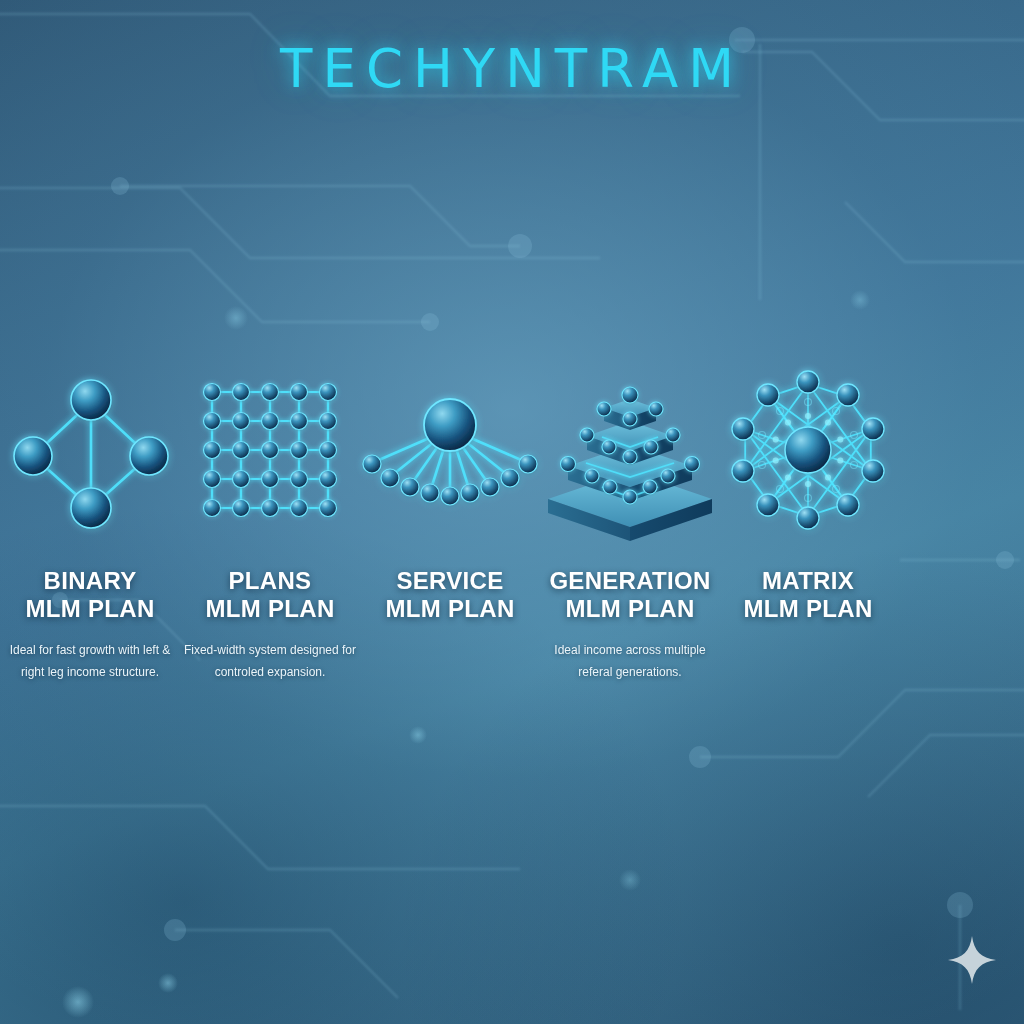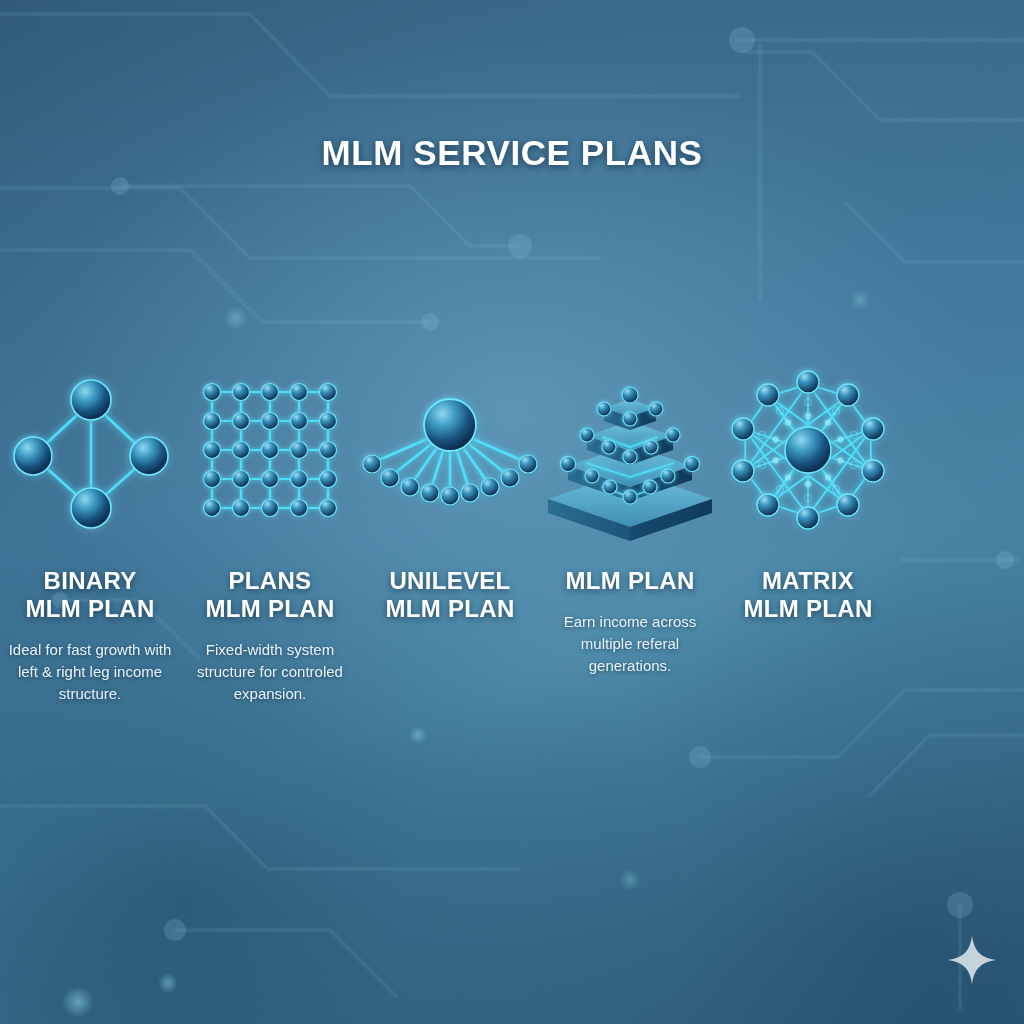--- a/index.html
+++ b/index.html
@@ -47,21 +47,21 @@
     height:190px;width:100%;display:flex;align-items:center;justify-content:center;
   }
   .icon-wrap svg{display:block;overflow:visible;}
   .card-title{
     margin-top:22px;text-align:center;color:#ffffff;font-weight:bold;
     font-size:24px;line-height:28px;letter-spacing:0.3px;
     text-shadow:0 2px 6px rgba(8,32,52,0.6);
   }
   .card-desc{
     margin-top:16px;text-align:center;color:#eaf4f9;font-weight:400;
-    font-size:15px;line-height:22px;width:180px;
+    font-size:12px;line-height:22px;width:180px;
     text-shadow:0 1px 4px rgba(8,32,52,0.55);
   }
   .sparkle{position:absolute;left:946px;top:934px;width:52px;height:52px;}
 </style>
 </head>
 <body>
 
 <div class="canvas">
 
   <div class="bg-layer">
@@ -148,21 +148,21 @@
         <circle cx="78" cy="1002" r="16" fill="url(#glowDot)" opacity="0.5"></circle>
         <circle cx="168" cy="983" r="10" fill="url(#glowDot)" opacity="0.45"></circle>
         <circle cx="418" cy="735" r="9" fill="url(#glowDot)" opacity="0.4"></circle>
         <circle cx="236" cy="318" r="12" fill="url(#glowDot)" opacity="0.35"></circle>
         <circle cx="630" cy="880" r="11" fill="url(#glowDot)" opacity="0.3"></circle>
         <circle cx="860" cy="300" r="10" fill="url(#glowDot)" opacity="0.3"></circle>
       </g>
     </svg>
   </div>
 
-  <div class="subtitle">MLM SERVICE PLANS</div>
+  <div class="brand">TECHYNTRAM</div>
 
   <div class="cards">
 
     <div class="card">
       <div class="icon-wrap">
         <svg width="175" height="165" viewBox="0 0 175 165">
           <g filter="url(#sGlow)" stroke="#4fe4ff" stroke-width="2.6" fill="none" opacity="0.95">
             <path d="M88 34 L30 88 L88 140 L146 88 Z"></path>
             <path d="M88 34 L88 140"></path>
           </g>
@@ -222,21 +222,21 @@
             <circle cx="75" cy="133" r="8.5" fill="url(#sphGs)" stroke="#6fe6ff" stroke-width="1.2"></circle>
             <circle cx="104" cy="133" r="8.5" fill="url(#sphGs)" stroke="#6fe6ff" stroke-width="1.2"></circle>
             <circle cx="133" cy="133" r="8.5" fill="url(#sphGs)" stroke="#6fe6ff" stroke-width="1.2"></circle>
           </g>
         </svg>
       </div>
       <div class="card-title">
         <div>PLANS</div>
         <div>MLM PLAN</div>
       </div>
-      <div class="card-desc">Fixed-width system structure for controled expansion.</div>
+      <div class="card-desc">Fixed-width system designed for controled expansion.</div>
     </div>
 
     <div class="card">
       <div class="icon-wrap">
         <svg width="180" height="130" viewBox="0 0 180 130">
           <g filter="url(#sGlow)" stroke="#4fe4ff" stroke-width="2.6" opacity="0.95">
             <line x1="90" y1="44" x2="12" y2="78"></line>
             <line x1="90" y1="44" x2="30" y2="92"></line>
             <line x1="90" y1="44" x2="50" y2="101"></line>
             <line x1="90" y1="44" x2="70" y2="107"></line>
@@ -254,21 +254,21 @@
             <circle cx="70" cy="108" r="9" fill="url(#sphGs)" stroke="#6fe6ff" stroke-width="1.2"></circle>
             <circle cx="90" cy="111" r="9" fill="url(#sphGs)" stroke="#6fe6ff" stroke-width="1.2"></circle>
             <circle cx="110" cy="108" r="9" fill="url(#sphGs)" stroke="#6fe6ff" stroke-width="1.2"></circle>
             <circle cx="130" cy="102" r="9" fill="url(#sphGs)" stroke="#6fe6ff" stroke-width="1.2"></circle>
             <circle cx="150" cy="93" r="9" fill="url(#sphGs)" stroke="#6fe6ff" stroke-width="1.2"></circle>
             <circle cx="168" cy="79" r="9" fill="url(#sphGs)" stroke="#6fe6ff" stroke-width="1.2"></circle>
           </g>
         </svg>
       </div>
       <div class="card-title">
-        <div>UNILEVEL</div>
+        <div>SERVICE</div>
         <div>MLM PLAN</div>
       </div>
     </div>
 
     <div class="card">
       <div class="icon-wrap">
         <svg width="180" height="150" viewBox="0 0 180 150">
 
           <g>
             <polygon points="90,96 172,124 90,152 8,124" fill="url(#pyrTop)"></polygon>
@@ -312,23 +312,24 @@
             <circle cx="152" cy="89" r="7.5" fill="url(#sphGs)" stroke="#6fe6ff" stroke-width="1.1"></circle>
             <circle cx="52" cy="101" r="7" fill="url(#sphGs)" stroke="#6fe6ff" stroke-width="1.1"></circle>
             <circle cx="128" cy="101" r="7" fill="url(#sphGs)" stroke="#6fe6ff" stroke-width="1.1"></circle>
             <circle cx="70" cy="112" r="7" fill="url(#sphGs)" stroke="#6fe6ff" stroke-width="1.1"></circle>
             <circle cx="110" cy="112" r="7" fill="url(#sphGs)" stroke="#6fe6ff" stroke-width="1.1"></circle>
             <circle cx="90" cy="122" r="7" fill="url(#sphGs)" stroke="#6fe6ff" stroke-width="1.1"></circle>
           </g>
         </svg>
       </div>
       <div class="card-title">
+        <div>GENERATION</div>
         <div>MLM PLAN</div>
       </div>
-      <div class="card-desc">Earn income across multiple referal generations.</div>
+      <div class="card-desc">Ideal income across multiple referal generations.</div>
     </div>
 
     <div class="card">
       <div class="icon-wrap">
         <svg width="170" height="170" viewBox="-85 -85 170 170">
           <g filter="url(#sGlow)" stroke="#4fe4ff" stroke-width="1.8" fill="none" opacity="0.95">
             <polygon points="0,-66 38.8,-53.4 62.8,-20.4 62.8,20.4 38.8,53.4 0,66 -38.8,53.4 -62.8,20.4 -62.8,-20.4 -38.8,-53.4"></polygon>
             <polygon points="0,-66 62.8,20.4 -38.8,-53.4 38.8,53.4 -62.8,-20.4 0,66 62.8,-20.4 -38.8,53.4 38.8,-53.4 -62.8,20.4"></polygon>
           </g>
           <g filter="url(#sGlow)" stroke="#4fe4ff" stroke-width="1.6" opacity="0.9">

